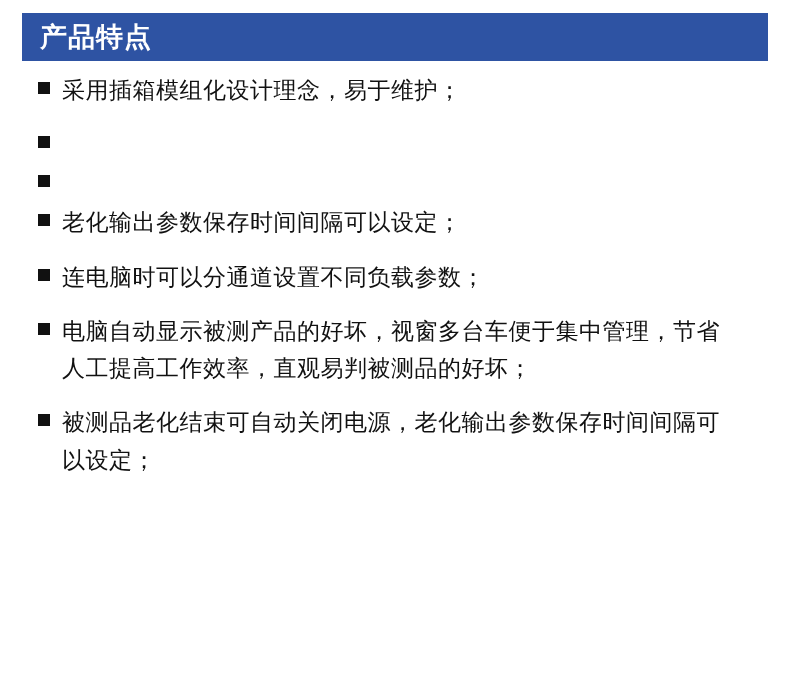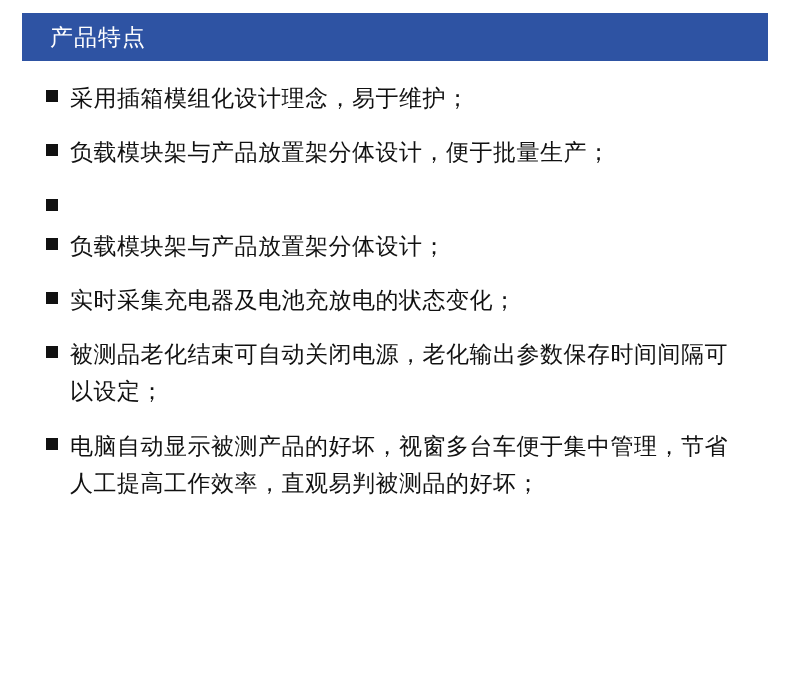--- a/index.html
+++ b/index.html
@@ -25,34 +25,34 @@
     left: 22px;
     top: 13px;
     width: 746px;
     height: 48px;
     background: #2e53a3;
     display: flex;
     align-items: center;
     box-sizing: border-box;
   }
   .header-title {
-    padding-left: 28px;
+    padding-left: 18px;
     color: #ffffff;
-    font-size: 23px;
-    font-weight: normal;
+    font-size: 27px;
+    font-weight: bold;
     letter-spacing: 1px;
     line-height: 1;
   }
   .feature-list {
     position: absolute;
     left: 38px;
     top: 72px;
     width: 720px;
     list-style: none;
-    margin: 8px;
+    margin: 0;
     padding: 0;
   }
   .feature-item {
     display: flex;
     align-items: flex-start;
     margin-bottom: 17px;
   }
   .bullet {
     flex: 0 0 auto;
     width: 12px;
@@ -79,36 +79,35 @@
     <div class="header-title">产品特点</div>
   </div>
 
   <ul class="feature-list">
     <li class="feature-item">
       <span class="bullet"></span>
       <span class="feature-text">采用插箱模组化设计理念，易于维护；</span>
     </li>
     <li class="feature-item">
       <span class="bullet"></span>
-      <span class="feature-text">负载模块架与产品放置架分体设计，便于批量生产；</span>
     </li>
     <li class="feature-item">
       <span class="bullet"></span>
     </li>
     <li class="feature-item">
       <span class="bullet"></span>
-      <span class="feature-text">负载模块架与产品放置架分体设计；</span>
+      <span class="feature-text">老化输出参数保存时间间隔可以设定；</span>
     </li>
     <li class="feature-item">
       <span class="bullet"></span>
-      <span class="feature-text">实时采集充电器及电池充放电的状态变化；</span>
+      <span class="feature-text">连电脑时可以分通道设置不同负载参数；</span>
+    </li>
+    <li class="feature-item">
+      <span class="bullet"></span>
+      <span class="feature-text">电脑自动显示被测产品的好坏，视窗多台车便于集中管理，节省人工提高工作效率，直观易判被测品的好坏；</span>
     </li>
     <li class="feature-item">
       <span class="bullet"></span>
       <span class="feature-text">被测品老化结束可自动关闭电源，老化输出参数保存时间间隔可以设定；</span>
-    </li>
-    <li class="feature-item">
-      <span class="bullet"></span>
-      <span class="feature-text">电脑自动显示被测产品的好坏，视窗多台车便于集中管理，节省人工提高工作效率，直观易判被测品的好坏；</span>
     </li>
   </ul>
 
 </div>
 
 </body></html>

